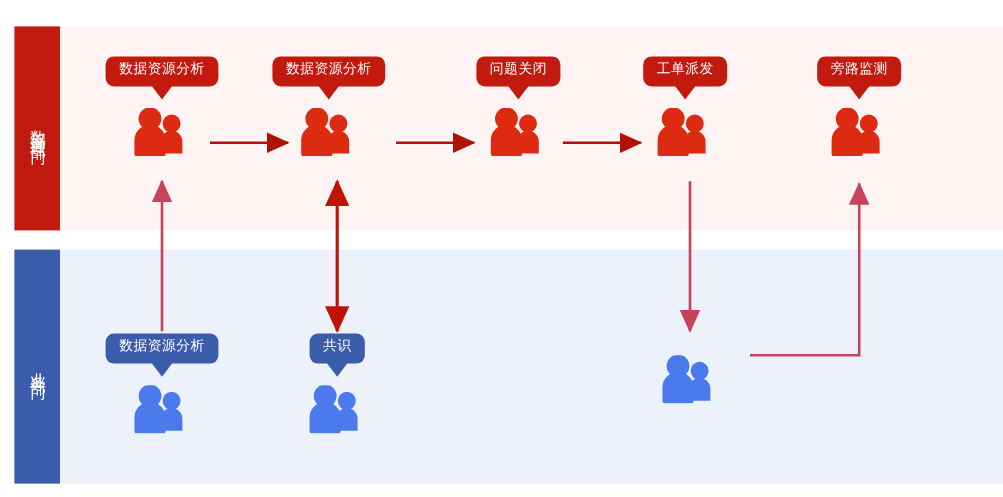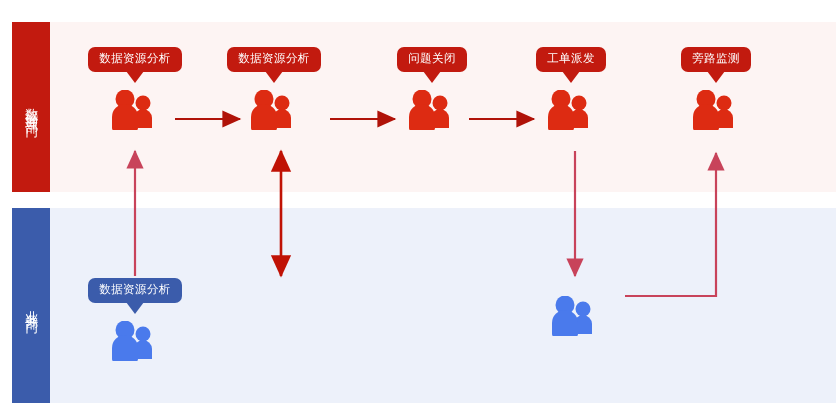--- a/index.html
+++ b/index.html
@@ -226,25 +226,36 @@
     <div class="people">
       <svg width="52" height="40" viewBox="0 0 52 40" aria-hidden="true">
         <circle cx="34" cy="13" r="7.5" fill="#4a7aec"></circle>
         <path d="M25 38 L25 28 a9 9 0 0 1 18 0 L43 38 z" fill="#4a7aec"></path>
         <circle cx="16" cy="9" r="9.5" fill="#4a7aec"></circle>
         <path d="M3 38 L3 27 a13 13 0 0 1 26 0 L29 38 a2.5 2.5 0 0 1 -2.5 2.5 L5.5 40.5 a2.5 2.5 0 0 1 -2.5 -2.5 z" fill="#4a7aec"></path>
       </svg>
     </div>
   </div>
 
-
-  <div class="node" style="left:515px; top:278px;">
+  <div class="node" style="left:221px; top:278px;">
+    <div class="bubble bubble-blue">共识</div>
     <div class="people">
       <svg width="52" height="40" viewBox="0 0 52 40" aria-hidden="true">
         <circle cx="34" cy="13" r="7.5" fill="#4a7aec"></circle>
         <path d="M25 38 L25 28 a9 9 0 0 1 18 0 L43 38 z" fill="#4a7aec"></path>
         <circle cx="16" cy="9" r="9.5" fill="#4a7aec"></circle>
         <path d="M3 38 L3 27 a13 13 0 0 1 26 0 L29 38 a2.5 2.5 0 0 1 -2.5 2.5 L5.5 40.5 a2.5 2.5 0 0 1 -2.5 -2.5 z" fill="#4a7aec"></path>
       </svg>
     </div>
   </div>
 
+  <div class="node" style="left:515px; top:278px;">
+    <div class="people">
+      <svg width="52" height="40" viewBox="0 0 52 40" aria-hidden="true">
+        <circle cx="34" cy="13" r="7.5" fill="#4a7aec"></circle>
+        <path d="M25 38 L25 28 a9 9 0 0 1 18 0 L43 38 z" fill="#4a7aec"></path>
+        <circle cx="16" cy="9" r="9.5" fill="#4a7aec"></circle>
+        <path d="M3 38 L3 27 a13 13 0 0 1 26 0 L29 38 a2.5 2.5 0 0 1 -2.5 2.5 L5.5 40.5 a2.5 2.5 0 0 1 -2.5 -2.5 z" fill="#4a7aec"></path>
+      </svg>
+    </div>
+  </div>
+
 </div>
 
 </body></html>

